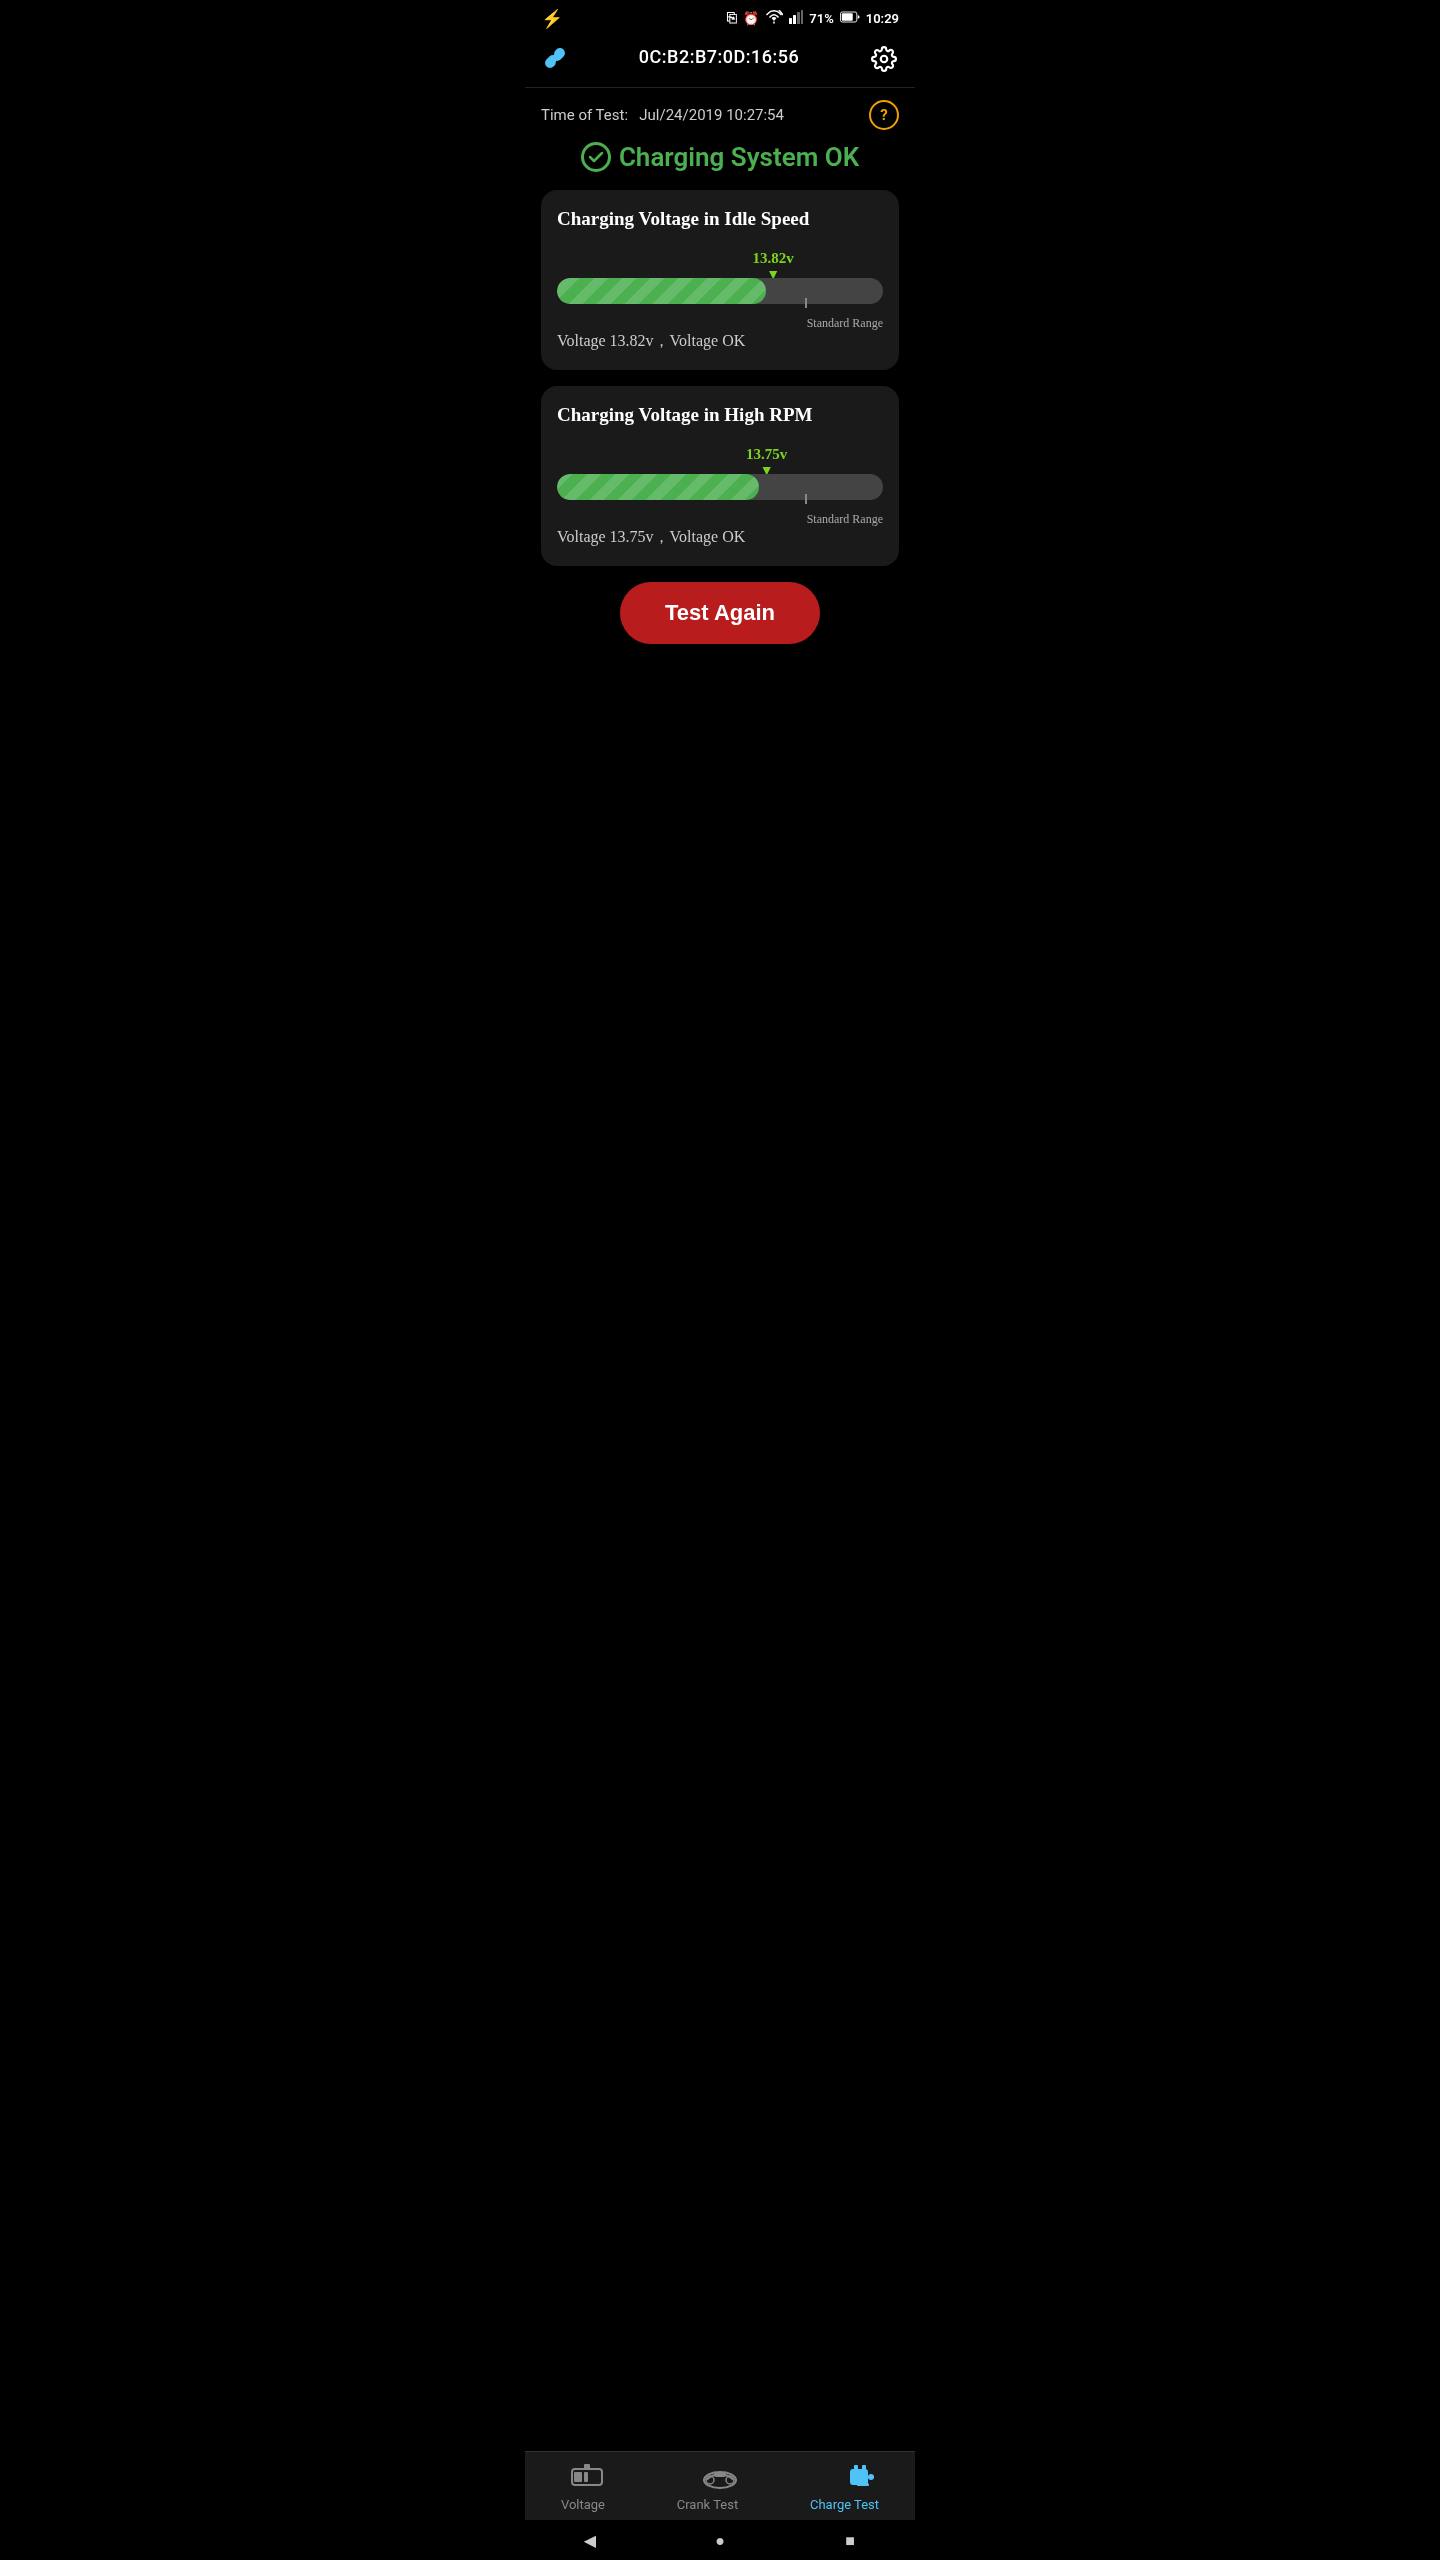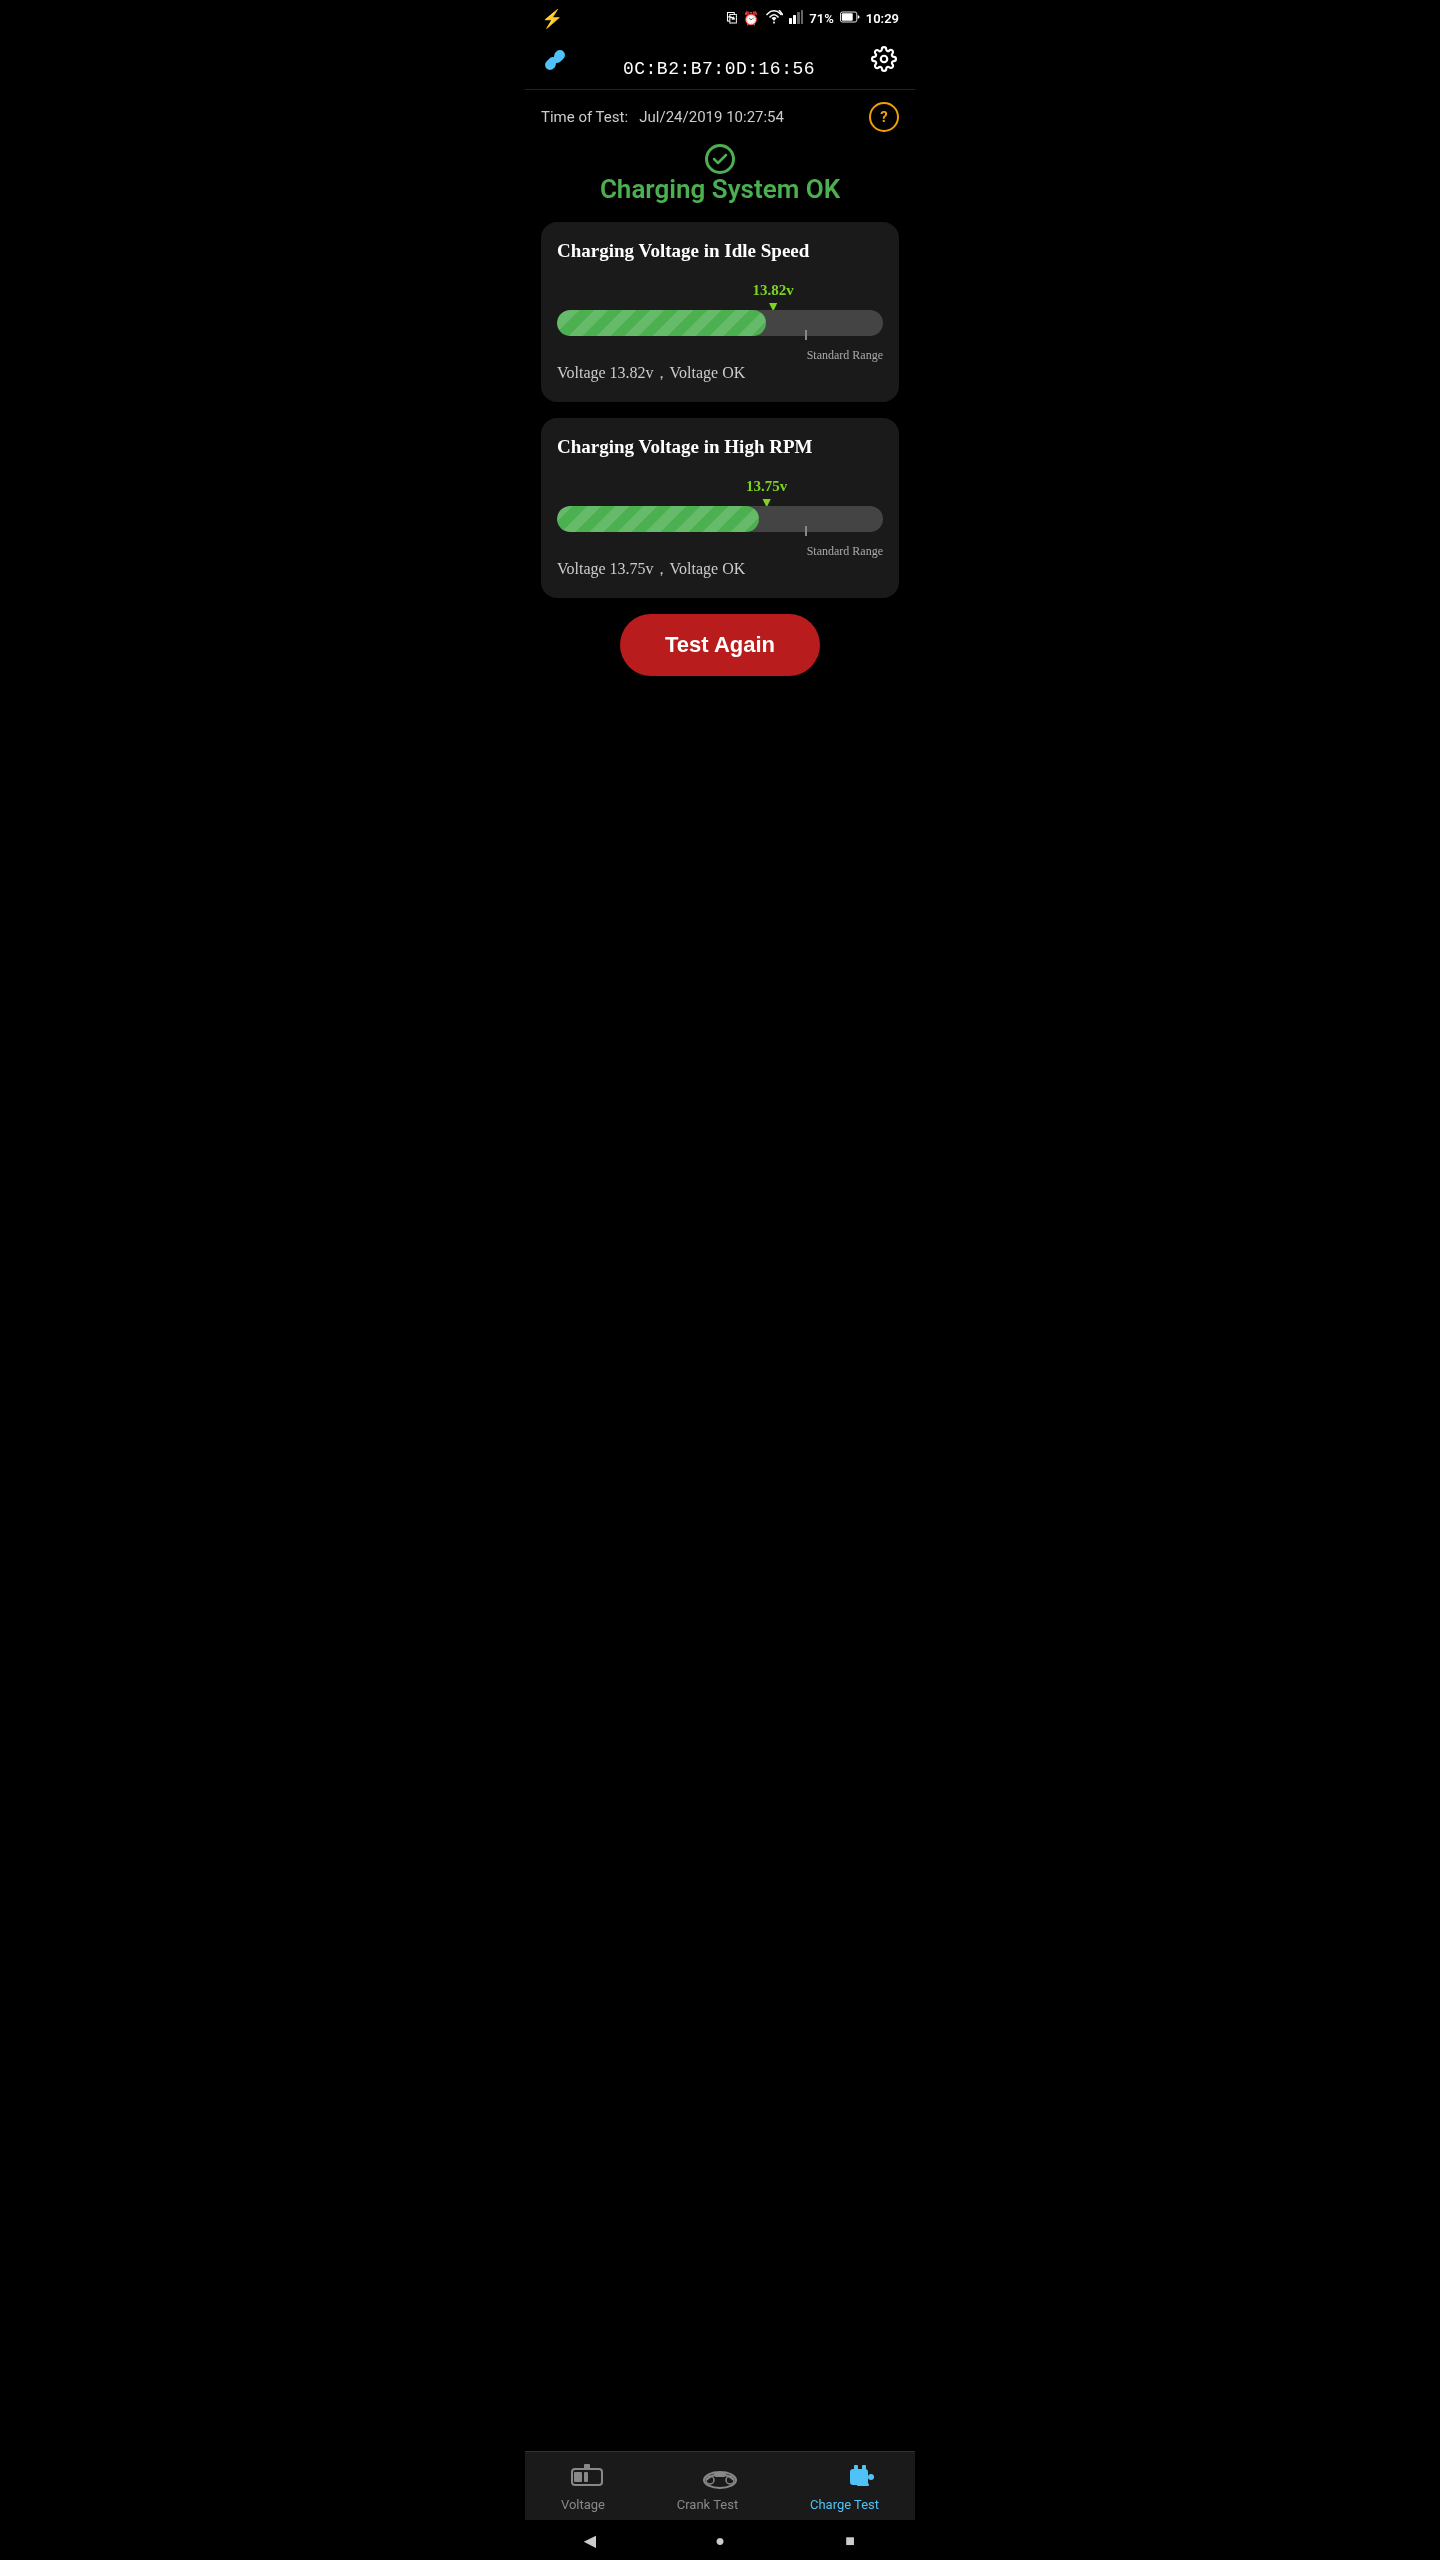--- a/index.html
+++ b/index.html
@@ -26,24 +26,23 @@
       height: 36px;
     }
     .status-left { display: flex; align-items: center; gap: 4px; }
     .status-right { display: flex; align-items: center; gap: 6px; font-size: 13px; font-weight: 600; }
     .lightning-icon { color: #fff; font-size: 18px; }
 
     
     .top-bar {
       display: flex;
       justify-content: space-between;
-      align-items: flex-end;
+      align-items: flex-start;
       padding: 10px 18px;
       border-bottom: 1px solid #222;
-      font-family: Liberation Mono, monospace;
     }
     .top-bar-title {
       font-size: 18px;
       font-weight: 500;
       color: #fff;
       letter-spacing: 0.5px;
     }
     .link-icon { color: #4fc3f7; font-size: 22px; }
     .settings-icon { color: #fff; font-size: 22px; }
 
@@ -71,25 +70,24 @@
       display: flex;
       align-items: center;
       justify-content: center;
       color: #f0a000;
       font-size: 15px;
       font-weight: bold;
     }
 
     .charging-status {
       display: flex;
-      align-items: center;
+      align-items: flex-end;
       justify-content: center;
-      gap: 0;
+      gap: 8px;
       margin: 8px 0 18px;
-      flex-direction: column;
     }
     .charging-status-text {
       font-size: 26px;
       font-weight: 600;
       color: #4caf50;
     }
     .check-icon {
       width: 30px;
       height: 30px;
       border: 3px solid #4caf50;

